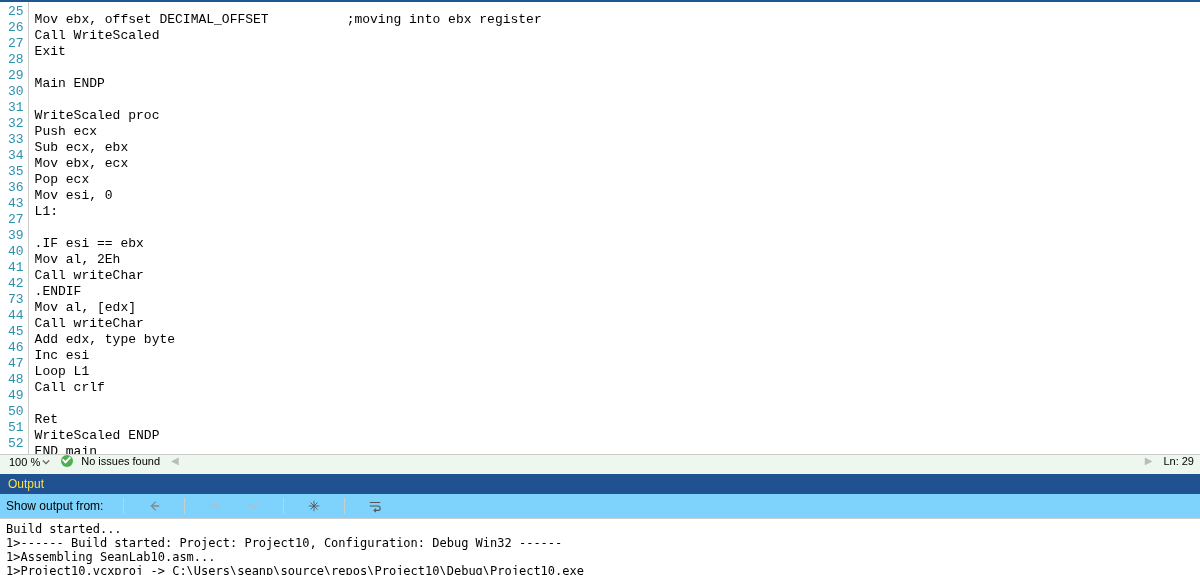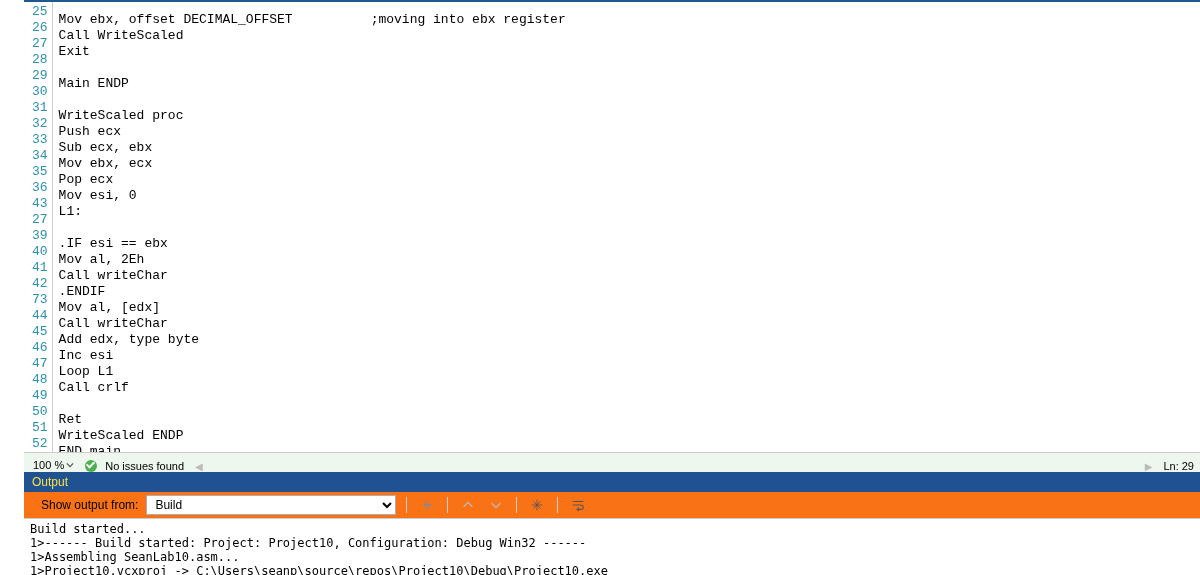--- a/index.html
+++ b/index.html
@@ -1,28 +1,28 @@
 <!DOCTYPE html>
 <html><head>
 <meta charset="utf-8">
 <style>
 * { margin: 0; padding: 0; box-sizing: border-box; }
 body { font-family: Consolas, 'Courier New', monospace; font-size: 13px; background: #fff; color: #000; overflow: hidden; width: 1200px; height: 575px; }
-.editor { display: flex; flex-direction: column; height: 100%; margin-left: 24px; }
+.editor { display: flex; flex-direction: column; height: 100%; }
 .code-area { flex: 1; display: flex; overflow: hidden; border-top: 2px solid #1e5891; }
 .gutter { background: #fff; border-right: 1px solid #ccc; text-align: right; padding: 2px 4px 2px 8px; color: #2b91af; user-select: none; }
 .gutter .line-num { height: 16px; line-height: 16px; }
 .code { flex: 1; padding: 10px 0 2px 6px; white-space: pre; overflow: auto; }
 .code .line { height: 16px; line-height: 16px; }
-.status-bar { display: flex; align-items: flex-end; background: #eef7ee; border-top: 1px solid #ccc; height: 20px; font-family: 'Segoe UI', sans-serif; font-size: 11px; padding: 0 6px; gap: 8px; }
+.status-bar { display: flex; align-items: flex-start; background: #eef7ee; border-top: 1px solid #ccc; height: 20px; font-family: 'Segoe UI', sans-serif; font-size: 11px; padding: 0 6px; gap: 8px; }
 .status-bar .spacer { flex: 1; }
 .check-icon { display: inline-block; width: 12px; height: 12px; background: #4caf50; border-radius: 50%; position: relative; }
 .check-icon::after { content: ''; position: absolute; left: 3px; top: 0px; width: 3px; height: 6px; border: solid #fff; border-width: 0 2px 2px 0; transform: rotate(45deg); }
 .output-header { background: #205190; color: #fde047; font-family: 'Segoe UI', sans-serif; font-size: 12px; padding: 3px 8px; }
-.output-toolbar { display: flex; align-items: center; background: #f97316; border-bottom: 1px solid #ccc; font-family: 'Segoe UI', sans-serif; font-size: 12px; padding: 3px 17px; gap: 8px; }
+.output-toolbar { display: flex; align-items: center; background: #7dd3fc; border-bottom: 1px solid #ccc; font-family: 'Segoe UI', sans-serif; font-size: 12px; padding: 3px 6px; gap: 18px; }
 .output-select { font-family: 'Segoe UI', sans-serif; font-size: 12px; border: 1px solid #abadb3; background: #fff; padding: 1px 4px; min-width: 250px; height: 20px; }
 .toolbar-btn { width: 20px; height: 18px; display: inline-flex; align-items: center; justify-content: center; color: #666; border: none; background: transparent; cursor: pointer; }
 .toolbar-sep { width: 1px; height: 16px; background: #ccc; margin: 0 2px; }
 .output-body { background: #fff; font-family: Consolas, monospace; font-size: 12px; padding: 3px 6px; white-space: pre; height: 56px; overflow: auto; }
 .zoom-dd { display: flex; align-items: center; gap: 2px; border: 1px solid transparent; padding: 0 2px; }
 .zoom-dd svg { width: 8px; height: 8px; }
 .scroll-hint { color: #bbb; font-size: 10px; padding: 0 3px; }
 </style>
 </head>
 <body>
@@ -77,23 +77,20 @@
     <span class="scroll-hint">▶</span>
     <span>Ln: 29</span>
   </div>
 
   <div class="output-header">
     <span>Output</span>
   </div>
 
   <div class="output-toolbar">
     <span>Show output from:</span>
-    <select class="output-select">
-      <option>Build</option>
-    </select>
     <span class="toolbar-sep"></span>
     <button class="toolbar-btn">
         <svg width="14" height="14" viewBox="0 0 16 16">
           <path d="M10 3 L5 8 L10 13 M5 8 H14" fill="none" stroke="#888" stroke-width="1.5"></path>
         </svg>
       </button>
     <span class="toolbar-sep"></span>
     <button class="toolbar-btn">
         <svg width="14" height="14" viewBox="0 0 16 16">
           <path d="M3 10 L8 5 L13 10" fill="none" stroke="#bbb" stroke-width="1.5"></path>

